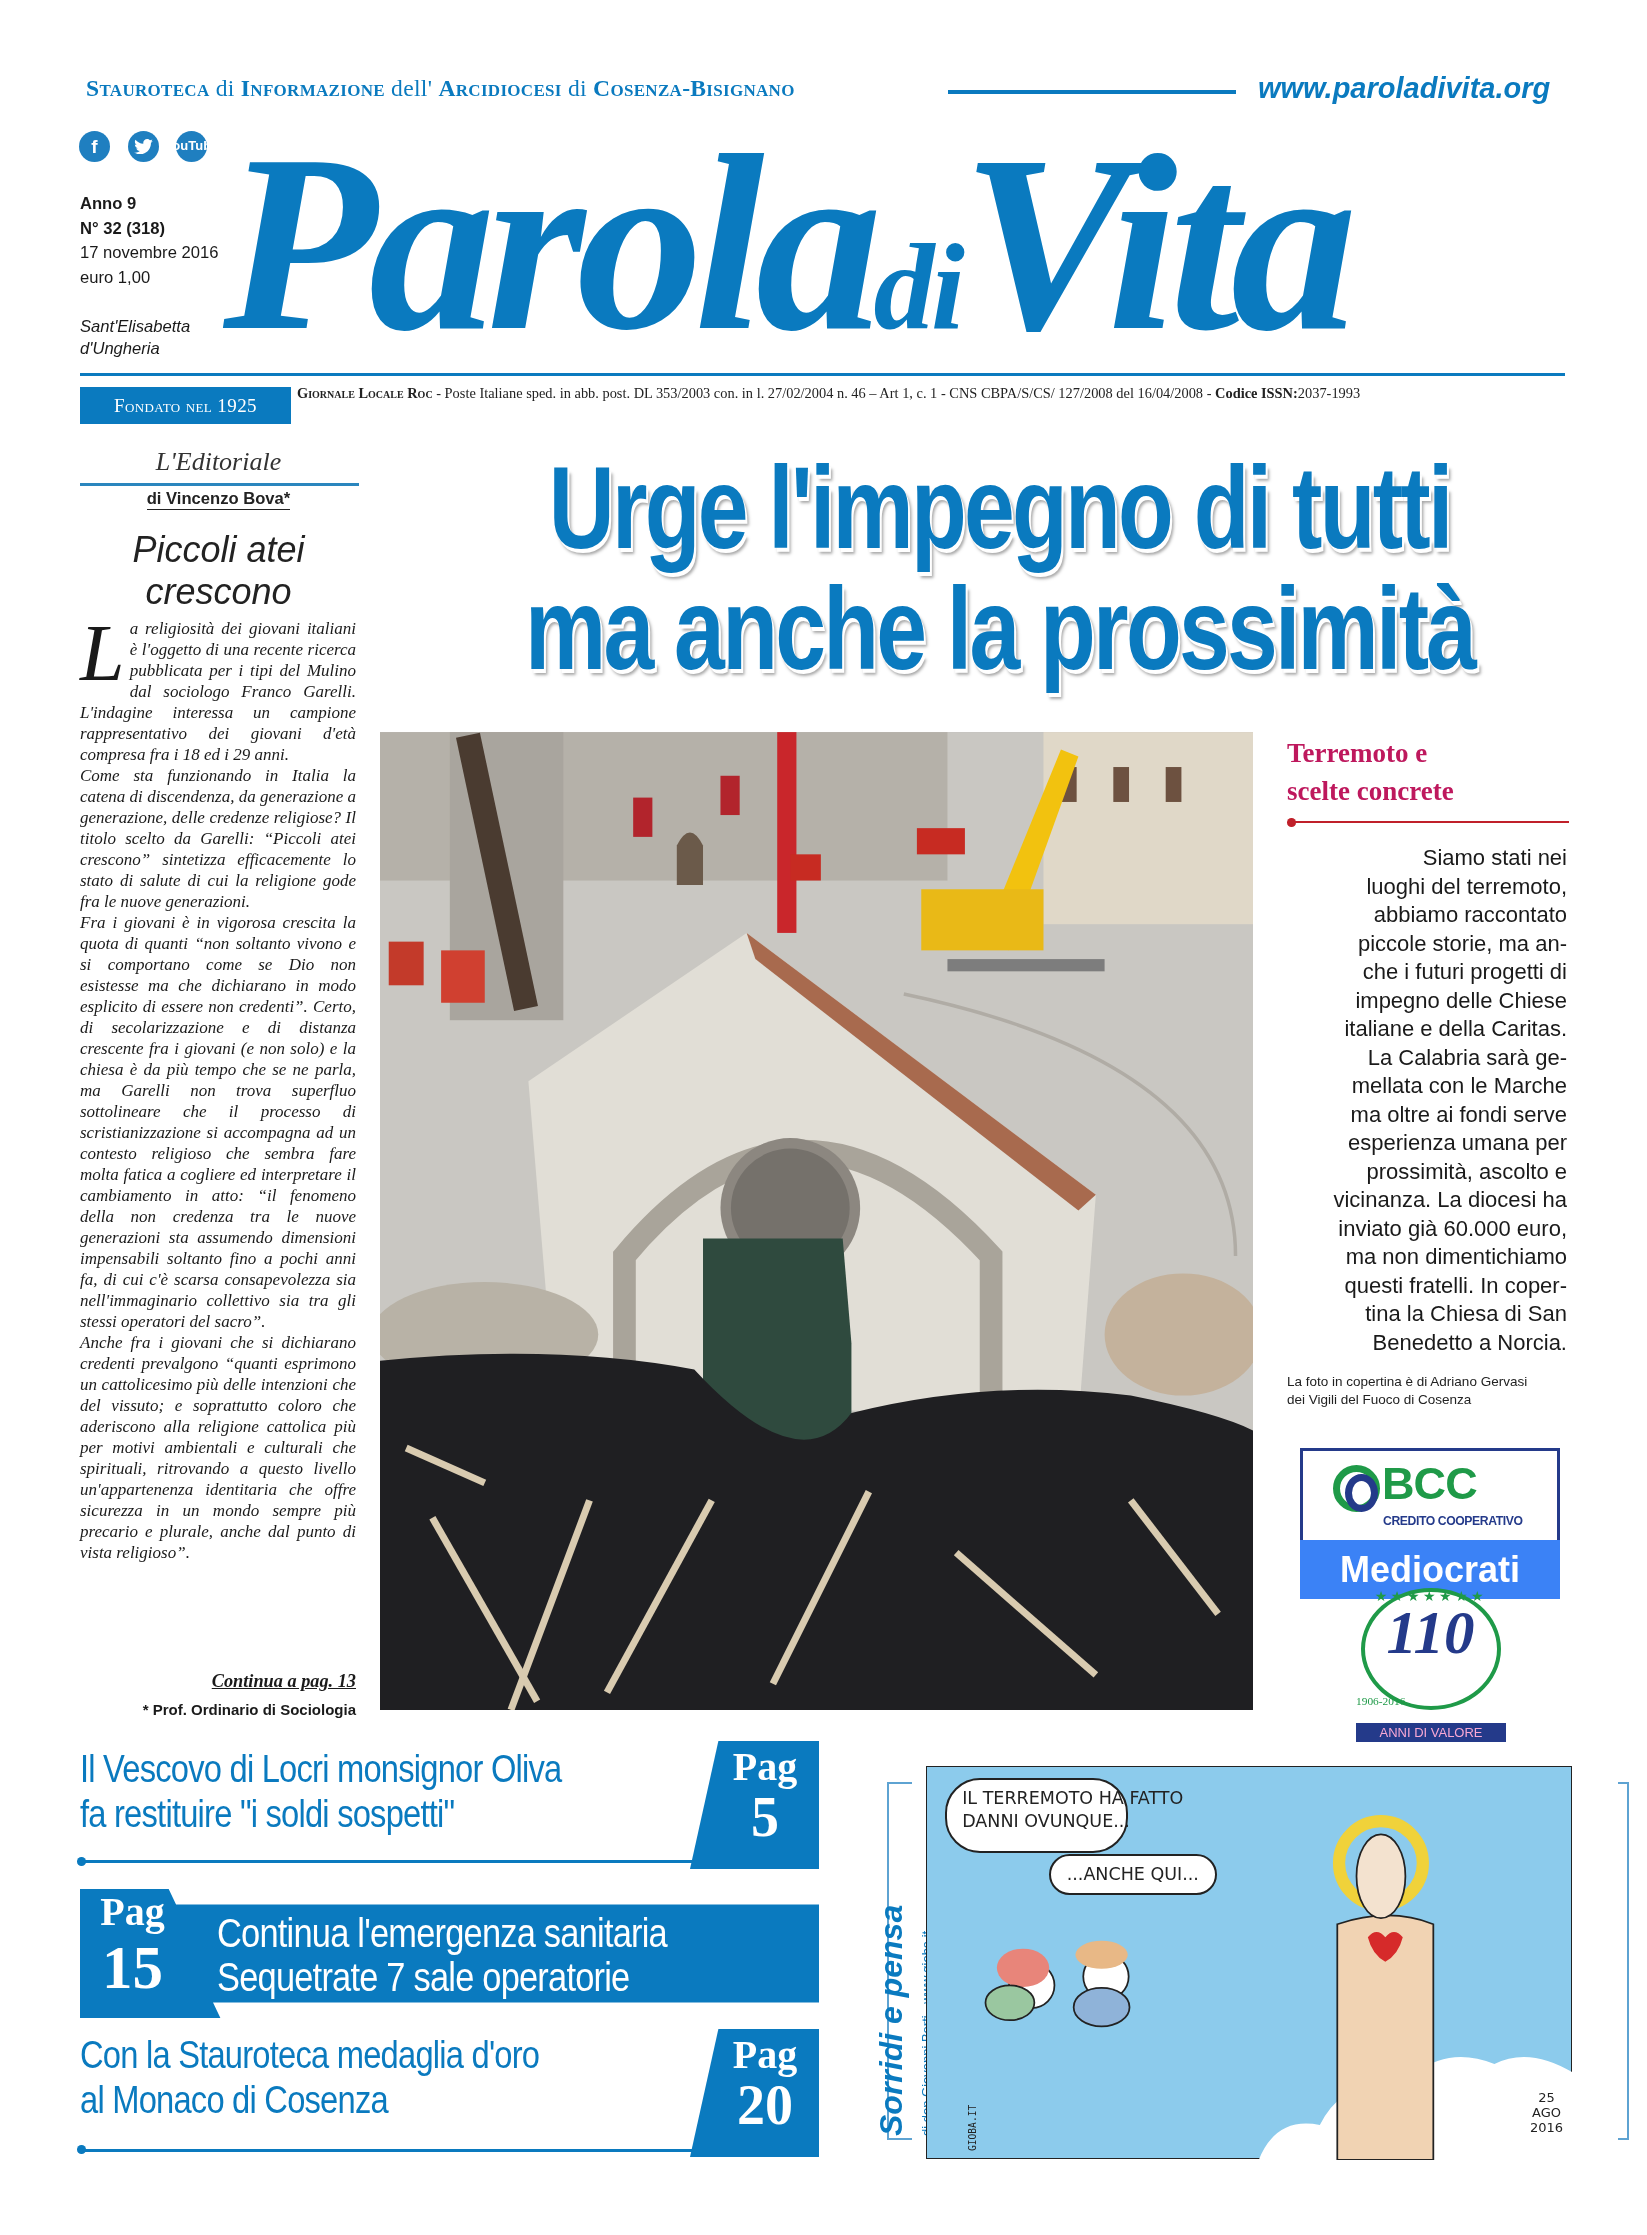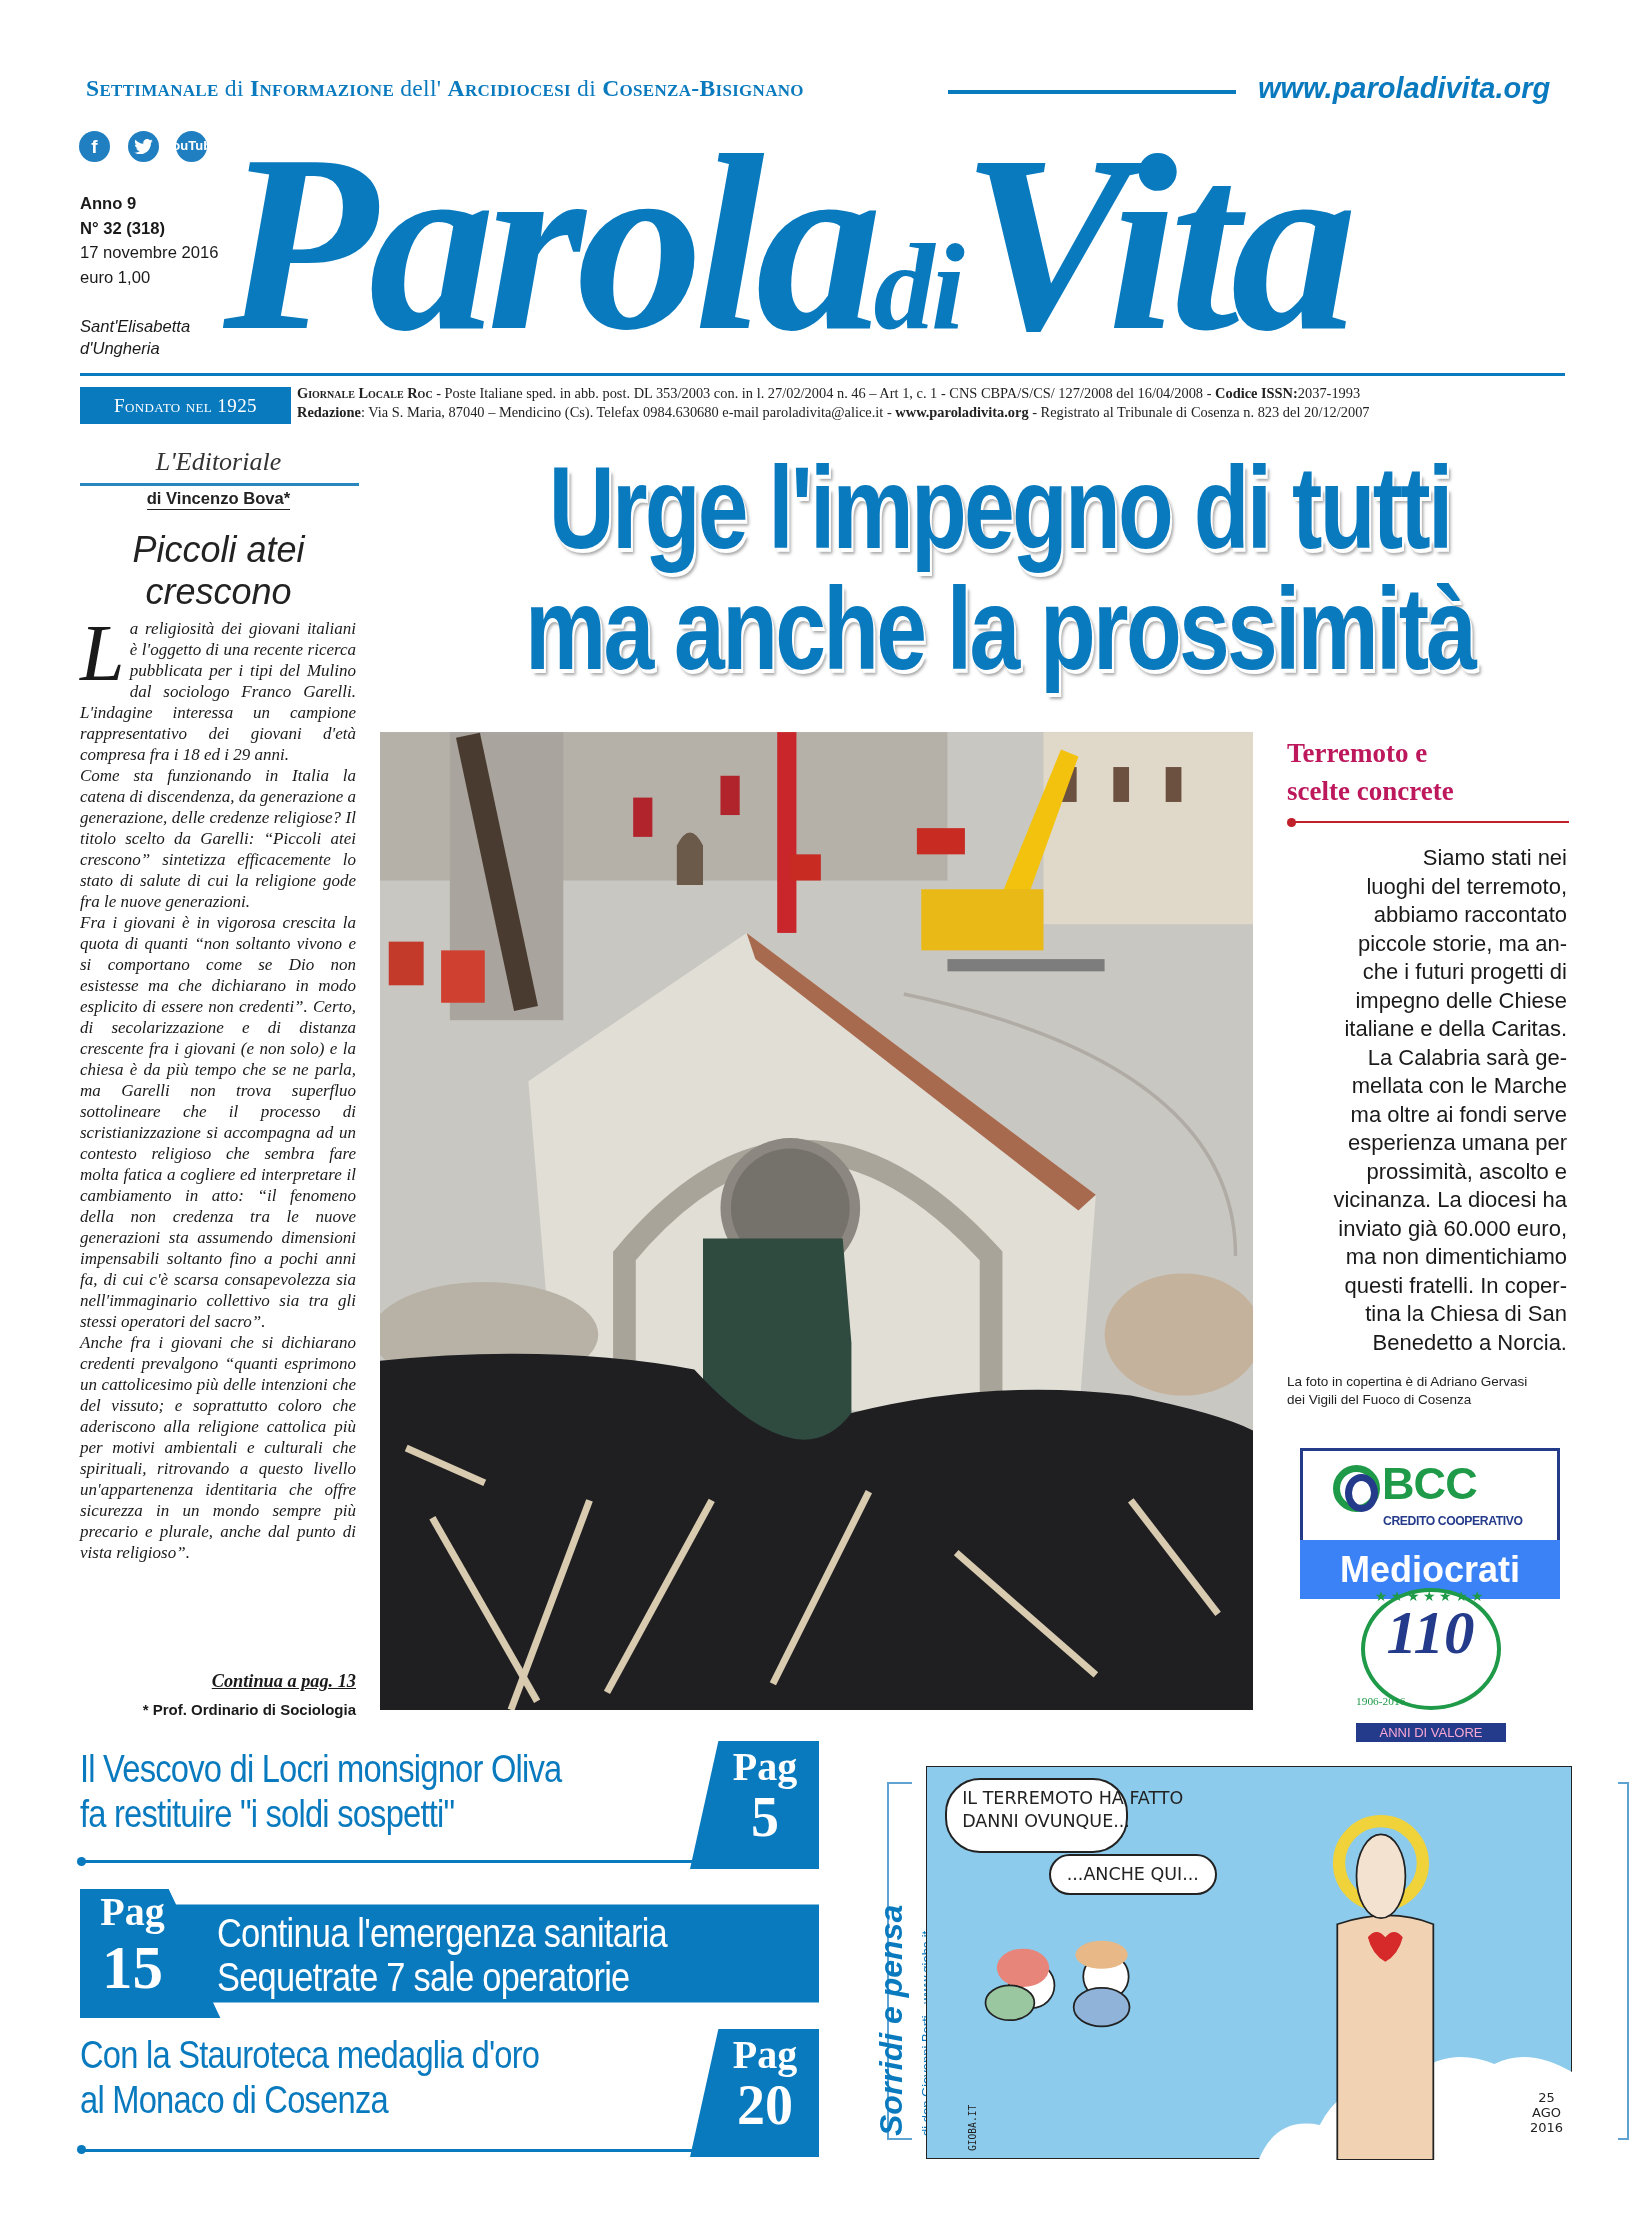--- a/index.html
+++ b/index.html
@@ -108,21 +108,21 @@
   .bubble { position: absolute; background: #fff; border: 2.6px solid #222; border-radius: 35px; font-family: "DejaVu Sans", sans-serif; font-size: 17.5px; line-height: 23px; color: #222; padding: 7px 15.7px; white-space: nowrap; }
   #bubble1 { left: 17.5px; top: 10.5px; width: 183px; height: 75px; }
   #bubble2 { left: 122px; top: 87px; }
   #cartoon-sig { position: absolute; left: 603px; top: 323px; font-family: "DejaVu Sans", sans-serif; font-size: 13px; line-height: 15px; color: #222; text-align: center; }
   #cartoon-gioba { position: absolute; left: 40px; top: 384px; transform: rotate(-90deg); transform-origin: left top; font-family: "DejaVu Sans Mono", monospace; font-size: 9.6px; color: #222; }
 </style>
 </head>
 <body>
 
 <div id="strap" class="abs">
-  <span class="sc">Settimanale</span><span> di </span><span class="sc">Informazione</span><span> dell' </span><span class="sc">Arcidiocesi</span><span> di </span><span class="sc">Cosenza-Bisignano</span>
+  <span class="sc">Stauroteca</span><span> di </span><span class="sc">Informazione</span><span> dell' </span><span class="sc">Arcidiocesi</span><span> di </span><span class="sc">Cosenza-Bisignano</span>
 </div>
 <div id="strap-rule" class="abs"></div>
 <a id="site-url" class="abs">www.paroladivita.org</a>
 
 <div class="abs soc" style="left:79px;">
     <span>f</span>
   </div>
 <div class="abs soc" style="left:128px;">
   <svg width="19" height="15.7" viewBox="0 0 24 20">
       <path fill="#fff" d="M24 2.4c-.9.4-1.8.6-2.8.8 1-.6 1.8-1.6 2.1-2.7-.9.6-2 1-3.1 1.2C19.3.7 18 0 16.6 0c-2.7 0-4.9 2.2-4.9 4.9 0 .4 0 .8.1 1.1C7.7 5.8 4.1 3.9 1.7.9c-.4.7-.7 1.6-.7 2.5 0 1.7.9 3.2 2.2 4.1-.8 0-1.6-.2-2.2-.6v.1c0 2.4 1.7 4.4 3.9 4.8-.4.1-.8.2-1.3.2-.3 0-.6 0-.9-.1.6 2 2.4 3.4 4.6 3.4-1.7 1.3-3.8 2.1-6.1 2.1-.4 0-.8 0-1.2-.1 2.2 1.4 4.8 2.2 7.5 2.2 9.1 0 14-7.5 14-14v-.6c1-.7 1.8-1.6 2.4-2.5z"></path>
@@ -145,21 +145,20 @@
 </div>
 
 <div id="masthead" class="abs">
   <span class="big">Parola</span><span class="small">di</span><span class="big">Vita</span>
 </div>
 <div id="mast-rule" class="abs"></div>
 
 <div id="founded" class="abs">Fondato nel 1925</div>
 <div id="legal" class="abs">
   <div><span class="sc">Giornale Locale Roc</span><span> - Poste Italiane sped. in abb. post. DL 353/2003 con. in l. 27/02/2004 n. 46 – Art 1, c. 1 - CNS CBPA/S/CS/ 127/2008 del 16/04/2008 - </span><b>Codice ISSN:</b><span>2037-1993</span></div>
-  <div><b>Redazione</b><span>: Via S. Maria, 87040 – Mendicino (Cs). Telefax 0984.630680 e-mail paroladivita@alice.it - </span><b>www.paroladivita.org</b><span> - Registrato al Tribunale di Cosenza n. 823 del 20/12/2007</span></div>
 </div>
 
 <div id="ed-label" class="abs">L'Editoriale</div>
 <div id="ed-rule" class="abs"></div>
 <div id="ed-author" class="abs"><span>di Vincenzo Bova*</span></div>
 <div id="ed-title" class="abs">
   <div>Piccoli atei</div>
   <div>crescono</div>
 </div>
 <div id="ed-body" class="abs">

